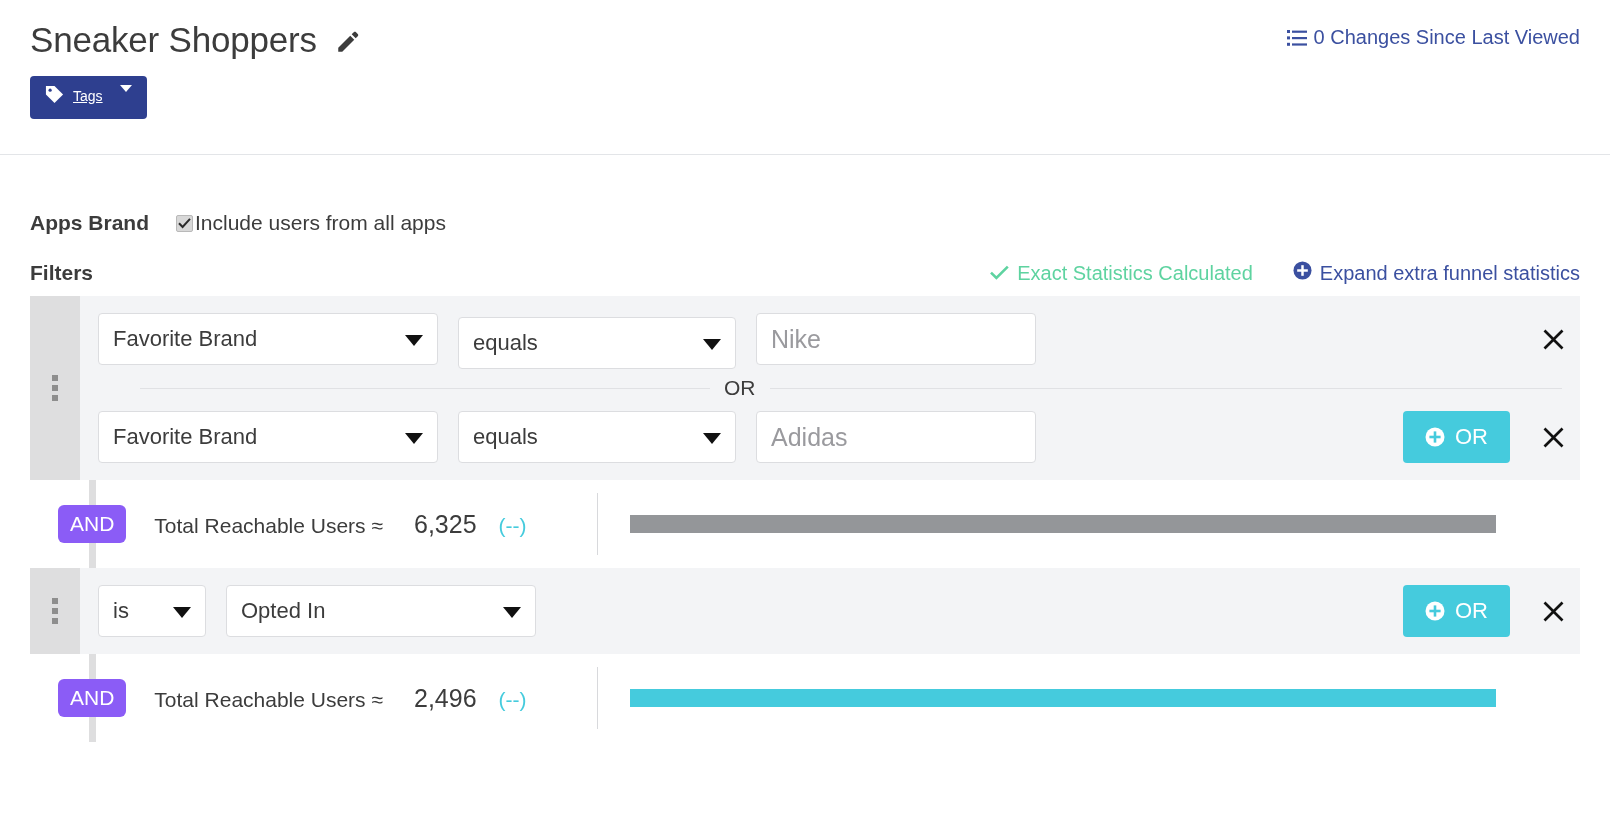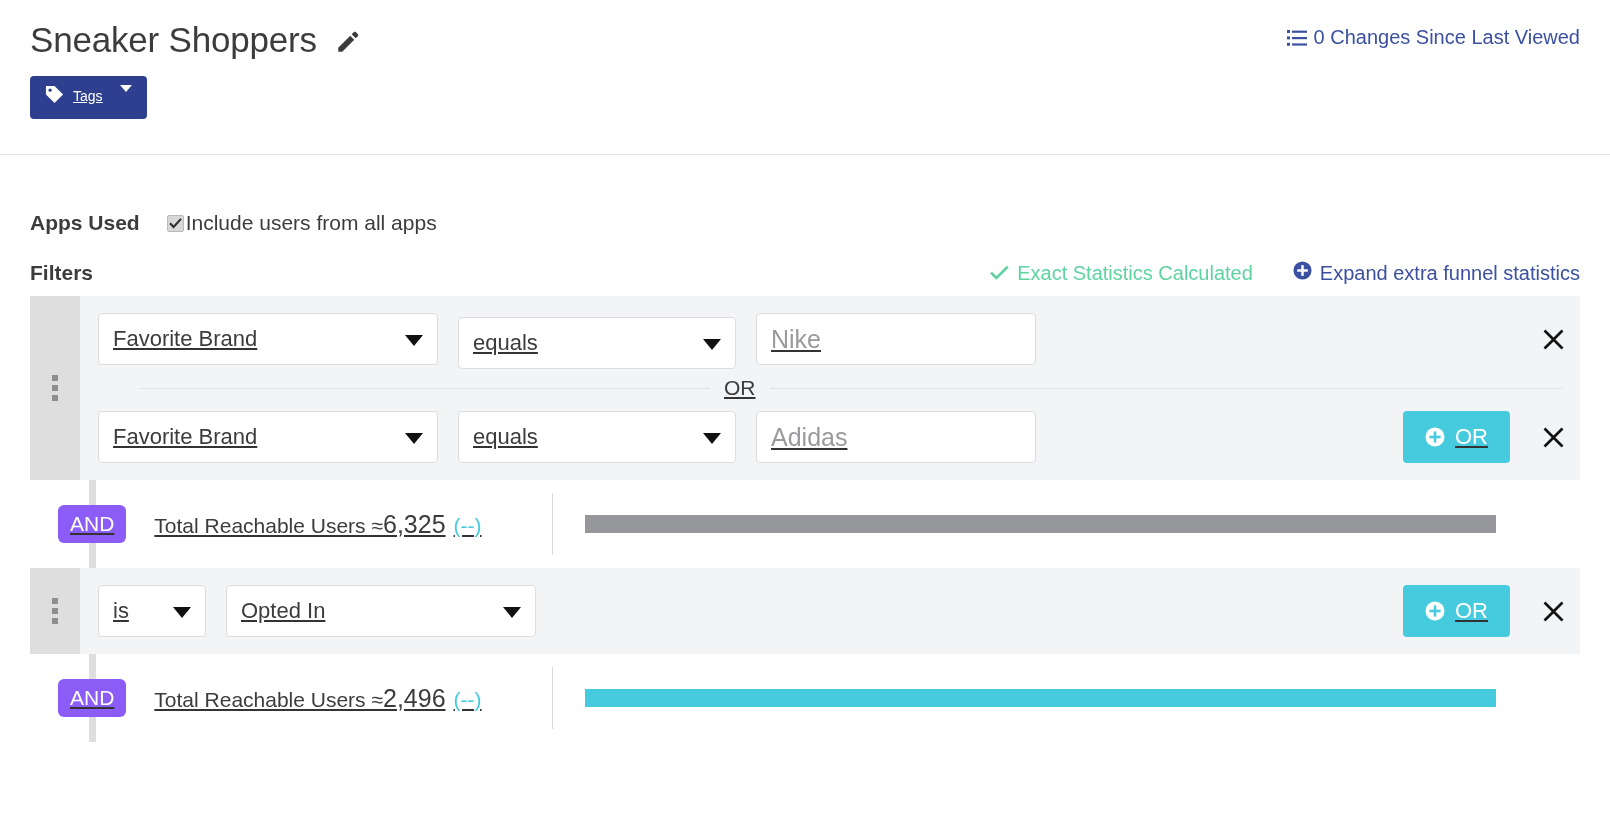--- a/index.html
+++ b/index.html
@@ -124,21 +124,21 @@
   }
   .expand-link {
     display: flex; align-items: center; gap: 8px;
     color: #3b50a0;
     font-size: 20px;
     cursor: pointer;
     white-space: nowrap;
   }
 
   
-  .filter-area { position: relative; padding: 0 30px; text-decoration: underline; }
+  .filter-area { position: relative; padding: 0 30px; }
 
   .group {
     display: flex;
     background: #f3f4f6;
     position: relative;
   }
   .drag-col {
     width: 50px;
     background: #dededf;
     display: flex;
@@ -281,23 +281,23 @@
     margin-left: 28px;
     line-height: 24px;
   }
   .and-stat {
     margin-left: 28px;
     font-size: 21px;
     color: #3c3c3c;
     white-space: nowrap;
     display: flex;
     align-items: baseline;
-    gap: 0;
-  }
-  .and-stat .num { font-size: 25px; color: #3c3c3c; margin-left: 0; }
+    gap: 14px;
+  }
+  .and-stat .num { font-size: 25px; color: #3c3c3c; margin-left: 17px; }
   .and-stat .delta { color: #45cbdd; font-size: 21px; margin-left: 8px; }
 
   .stat-sep {
     width: 1px;
     background: #d8d9dc;
     height: 62px;
     margin-left: 70px;
   }
   .bar-wrap {
     flex: 1 1 auto;
@@ -347,21 +347,21 @@
         <path d="M1 1 H10 L19 10 L10 19 L1 10 Z" fill="#ffffff"></path>
         <circle cx="5.4" cy="5.4" r="1.7" fill="#2e3f8f"></circle>
       </svg>
     </span>
     <span>Tags</span>
     <span class="caret"></span>
   </button>
 </div>
 
 <div class="apps-used">
-  <div class="apps-used-label">Apps Used</div>
+  <div class="apps-used-label">Apps Brand</div>
   <label class="checkbox-wrap">
     <span class="checkbox">
       <svg width="13" height="11" viewBox="0 0 13 11" aria-hidden="true">
         <path d="M1 5.2 L4.6 9 L12 0.9" stroke="#2b2b2b" stroke-width="2" fill="none"></path>
       </svg>
     </span>
     <span class="checkbox-label">Include users from all apps</span>
   </label>
 </div>
 

